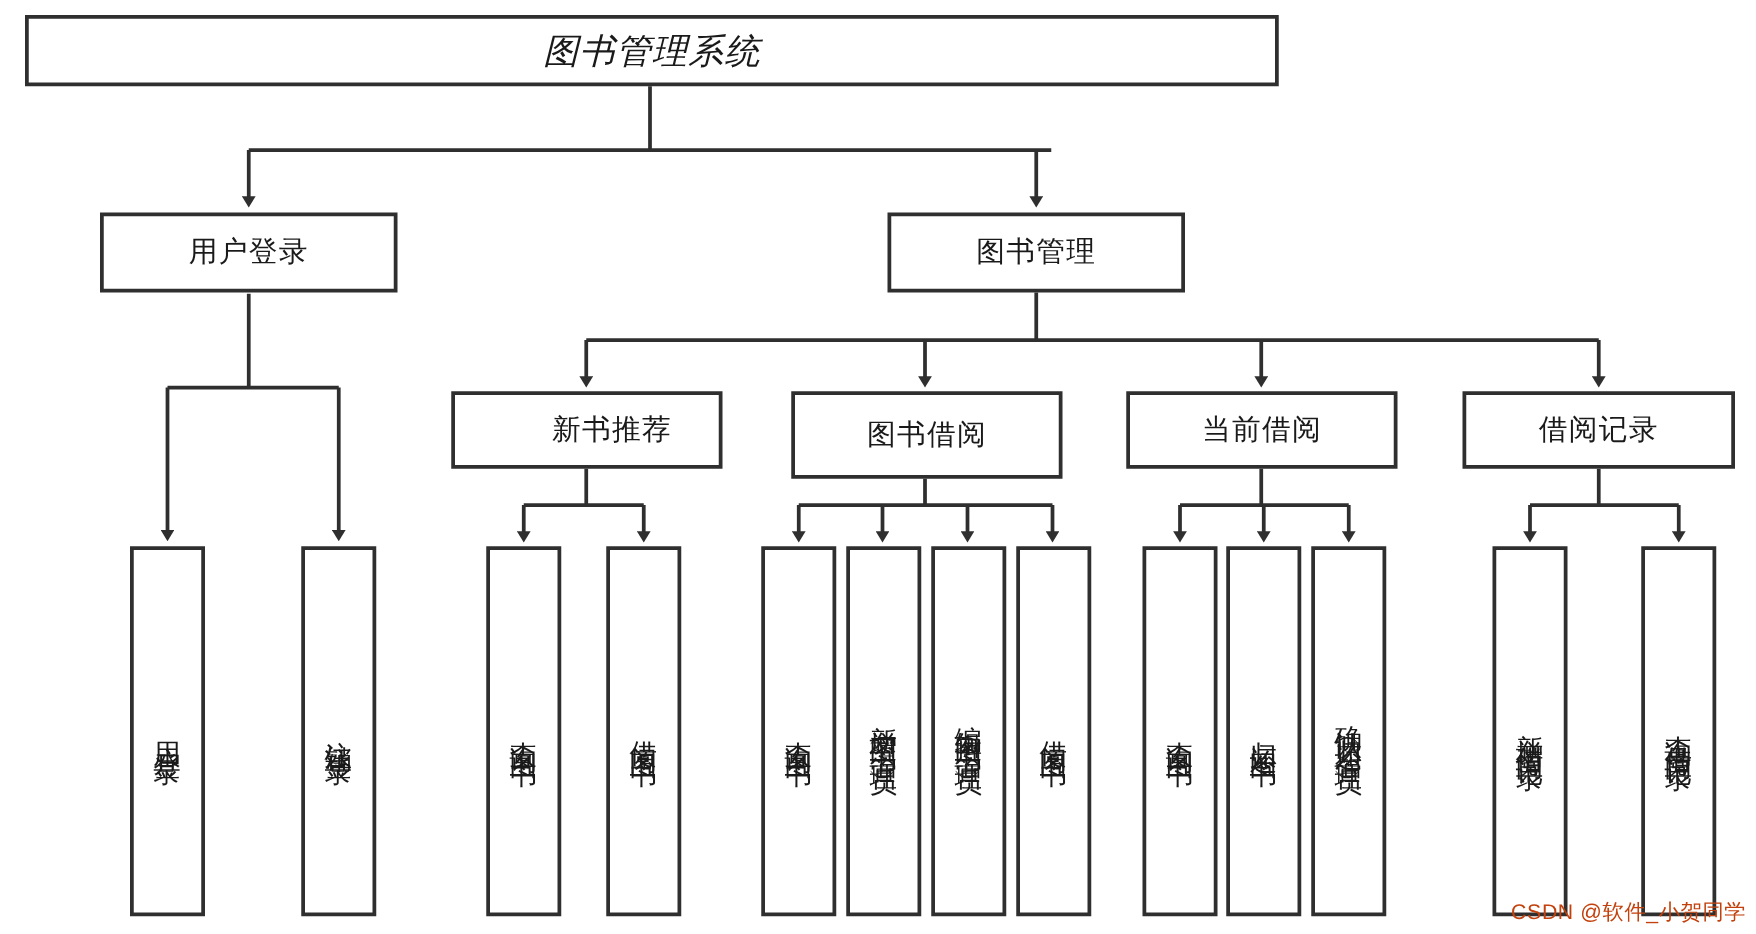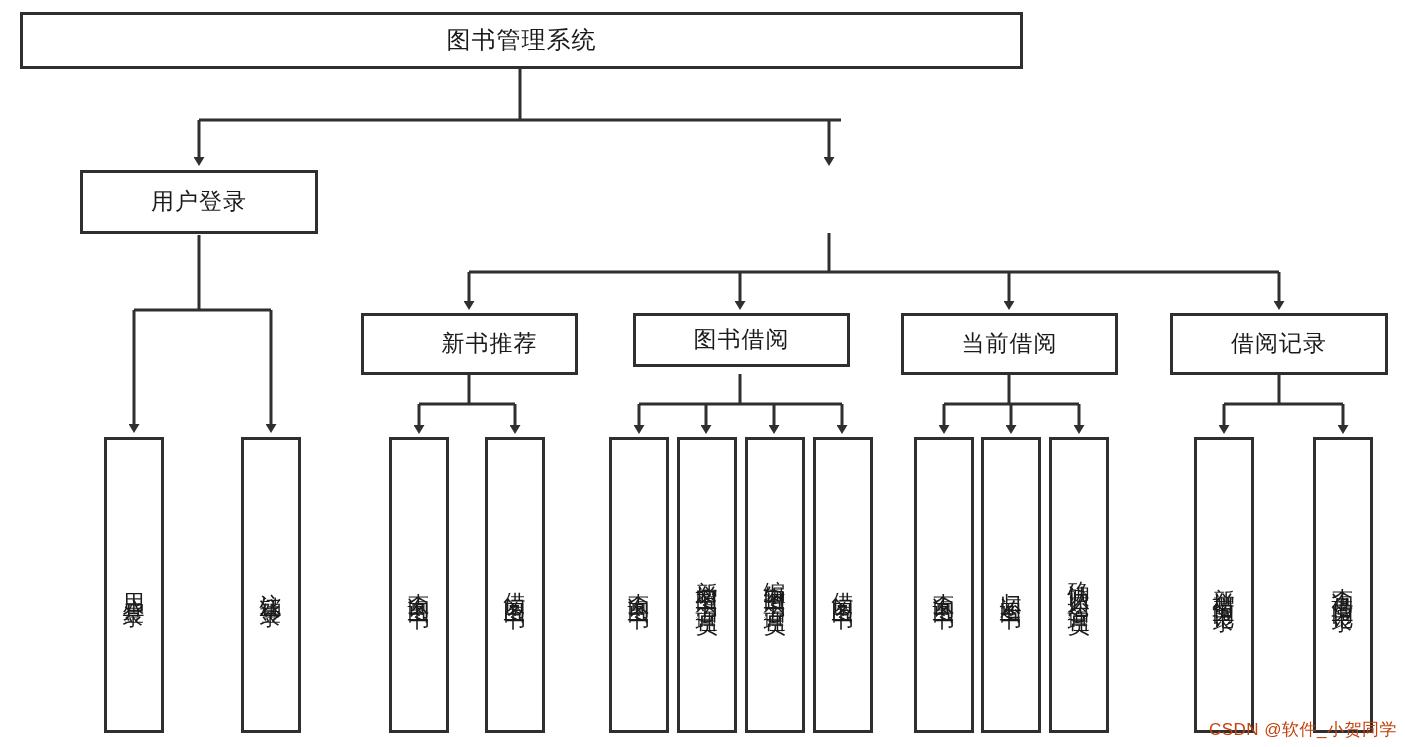--- a/index.html
+++ b/index.html
@@ -32,21 +32,22 @@
     align-items: center;
     justify-content: center;
     color: #1a1a1a;
   }
   .node.horiz {
     font-size: 23px;
     letter-spacing: 1px;
     line-height: 1.2;
   }
   .node.root {
-    font-size: 24px;
+    font-size: 28px;
+    font-style: italic;
   }
   .node.vert {
     writing-mode: vertical-rl;
     text-orientation: upright;
     font-size: 22px;
     letter-spacing: 5px;
     line-height: 1.05;
     padding: 4px 0;
     align-items: center;
     justify-content: center;
@@ -122,25 +123,28 @@
     </g>
   </svg>
 
   <div class="node horiz root" style="left:20px; top:12px; width:1003px; height:57px;">
     <span>图书管理系统</span>
   </div>
 
   <div class="node horiz" style="left:80px; top:170px; width:238px; height:64px;">
     <span>用户登录</span>
   </div>
+  <div class="node horiz" style="left:710px; top:170px; width:238px; height:64px;">
+    <span>图书管理</span>
+  </div>
 
   <div class="node horiz" style="left:361px; top:313px; width:217px; height:62px;padding-left:40px;">
     <span>新书推荐</span>
   </div>
-  <div class="node horiz" style="left:633px; top:313px; width:217px; height:54px;">
+  <div class="node horiz" style="left:633px; top:313px; width:217px; height:70px;">
     <span>图书借阅</span>
   </div>
   <div class="node horiz" style="left:1170px; top:313px; width:218px; height:62px;">
     <span>借阅记录</span>
   </div>
   <div class="node horiz" style="left:901px; top:313px; width:217px; height:62px;">
     <span>当前借阅</span>
   </div>
 
   <div class="node vert" style="left:104px; top:437px; width:60px; height:296px;">

